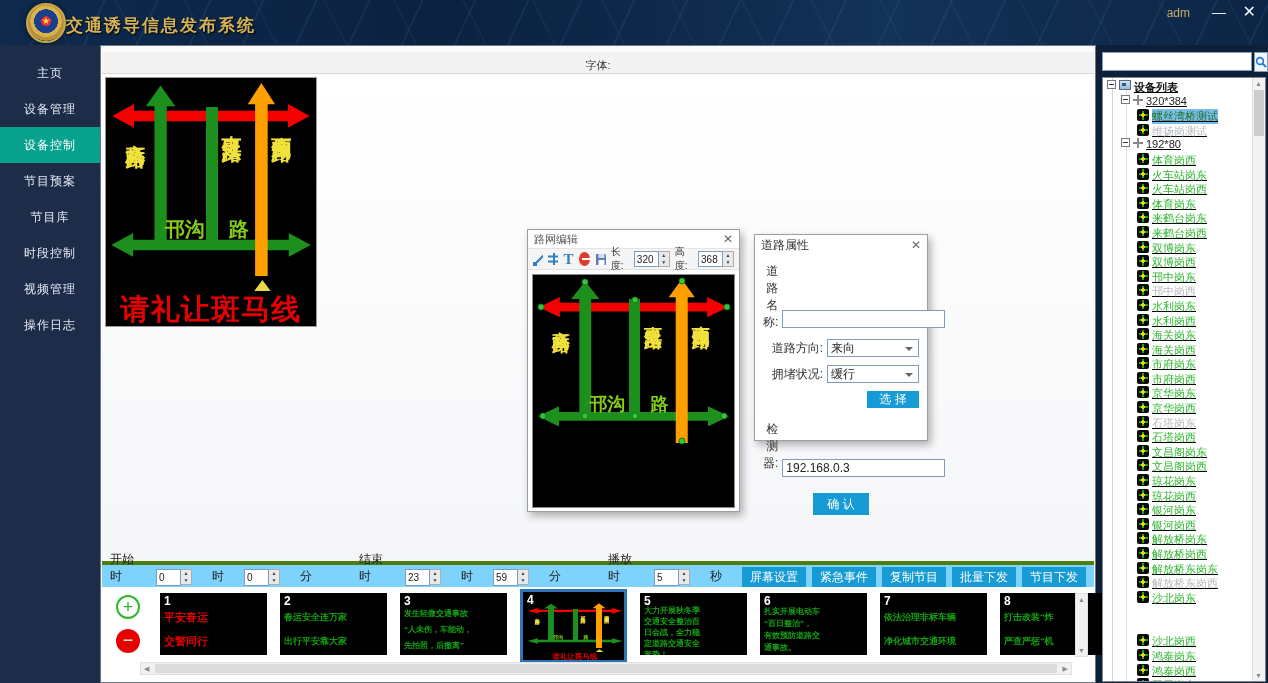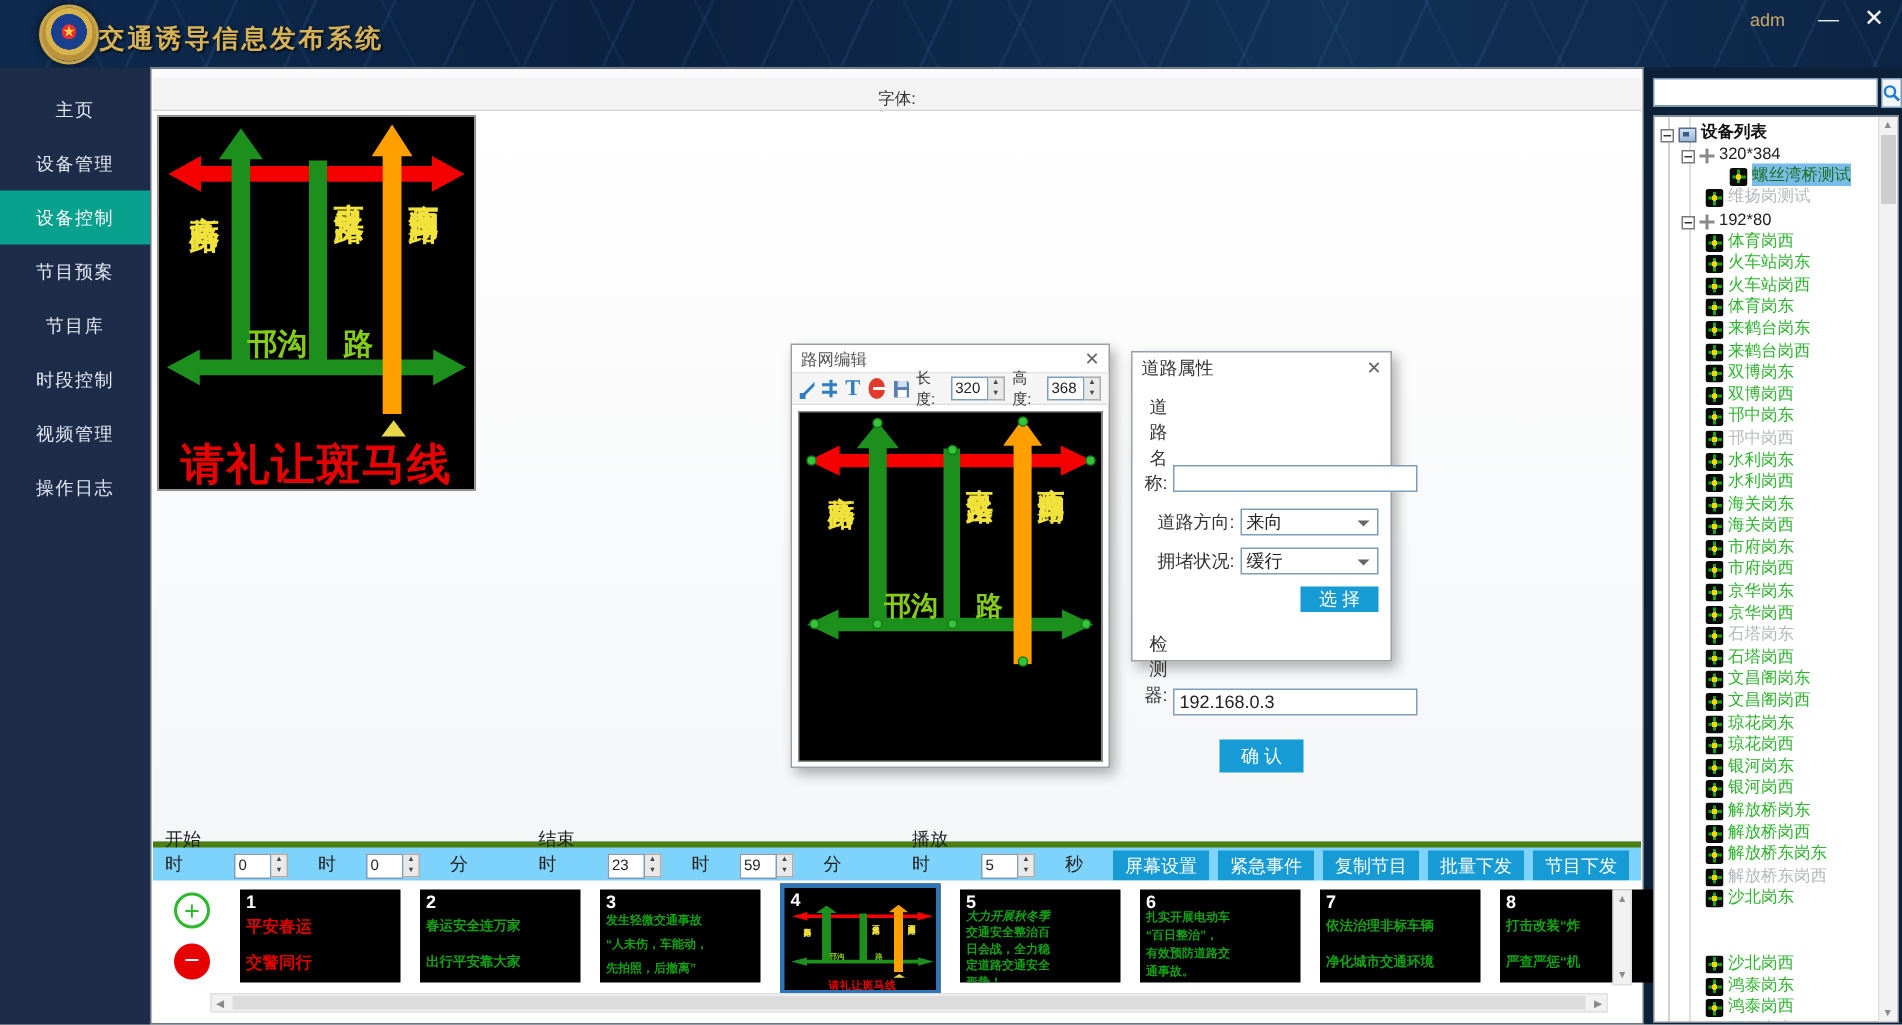--- a/index.html
+++ b/index.html
@@ -127,21 +127,21 @@
   
   .panel { position:absolute; left:1101px; top:45px; width:166px; bottom:0; }
   .search-row { position:absolute; left:1px; top:7px; right:1px; height:20px; display:flex; gap:2px; }
   .search-row input { flex:1; height:19px; border:1px solid #7f9db9; padding:0 3px; font-size:11px; }
   .search-btn { width:22px; height:20px; background:#f2f6fb; border:1px solid #7f9db9; display:flex; align-items:center; justify-content:center; cursor:pointer; }
   .tree-box { position:absolute; left:1px; right:1px; top:32px; bottom:1px; background:#fff; border:1px solid #828790; overflow:hidden; }
   .tree { position:absolute; left:0; top:0; right:13px; bottom:0; overflow:hidden; padding-top:2px;
     background:
       linear-gradient(90deg, transparent 9px, rgba(130,130,130,.35) 9px 10px, transparent 10px) 0 0/ 100% 100% no-repeat,
       linear-gradient(90deg, transparent 23px, rgba(130,130,130,.25) 23px 24px, transparent 24px) 0 0/ 100% 100% no-repeat; }
-  .trow { height:14.6px; display:flex; align-items:flex-end; gap:3px; font-size:11px; white-space:nowrap; }
+  .trow { height:14.6px; display:flex; align-items:flex-start; gap:3px; font-size:11px; white-space:nowrap;text-decoration:underline; }
   .trow .exp { width:9px; height:9px; border:1px solid #7a7a7a; background:#fff; position:relative; flex:none; }
   .trow .exp::after { content:""; position:absolute; left:1px; top:3px; width:5px; height:1px; background:#333; }
   .icon-root { width:12px; height:10px; flex:none; border:1px solid #5a6b85; background:linear-gradient(#cfe0f2,#9db8d8); position:relative; }
   .icon-root::after { content:""; position:absolute; left:2px; top:2px; width:4px; height:3px; background:#3a5a86; }
   .icon-cross { width:10px; height:10px; flex:none;
     background:
       linear-gradient(#8a8a8a,#8a8a8a) 50% 50%/10px 2px no-repeat,
       linear-gradient(#8a8a8a,#8a8a8a) 50% 50%/2px 10px no-repeat; }
   .icon-signal { width:12px; height:12px; flex:none; border-radius:2px;
     background:
@@ -434,21 +434,21 @@
             <div class="sel s-vlabel s-l2">史可法路</div>
             <div class="sel s-vlabel s-l3">瘦西湖路</div>
             <div class="sel s-hlabel s-l4">邗沟</div>
             <div class="sel s-hlabel s-l5">路</div>
             <div class="sel s-msg">请礼让斑马线</div>
           </div>
         </div>
         <div class="thumb" style="left: 538px;">
           <span class="tnum">5</span>
           <div class="tlines">
-            <div style="color: rgb(20, 160, 20); font-size: 8px; font-style: italic;">大力开展秋冬季</div>
+            <div style="color: rgb(20, 160, 20); font-size: 8px;">大力开展秋冬季</div>
             <div style="color: rgb(20, 160, 20); font-size: 8px;">交通安全整治百</div>
             <div style="color: rgb(20, 160, 20); font-size: 8px;">日会战，全力稳</div>
             <div style="color: rgb(20, 160, 20); font-size: 8px;">定道路交通安全</div>
             <div style="color: rgb(20, 160, 20); font-size: 8px;">形势！</div>
           </div>
         </div>
         <div class="thumb" style="left: 658px;">
           <span class="tnum">6</span>
           <div class="tlines">
             <div style="color: rgb(20, 160, 20); font-size: 8px;">扎实开展电动车</div>
@@ -499,21 +499,21 @@
         <div class="trow" style="padding-left: 4px;">
           <span class="exp"></span>
           <span class="icon-root"></span>
           <span class="t-root">设备列表</span>
         </div>
         <div class="trow" style="padding-left: 18px;">
           <span class="exp"></span>
           <span class="icon-cross"></span>
           <span class="t-group">320*384</span>
         </div>
-        <div class="trow" style="padding-left: 50px;">
+        <div class="trow" style="padding-left: 34px;">
           <span class="icon-signal"></span>
           <span class="t-selected">螺丝湾桥测试</span>
         </div>
         <div class="trow" style="padding-left: 34px;">
           <span class="icon-signal"></span>
           <span class="t-offline">维扬岗测试</span>
         </div>
         <div class="trow" style="padding-left: 18px;">
           <span class="exp"></span>
           <span class="icon-cross"></span>

